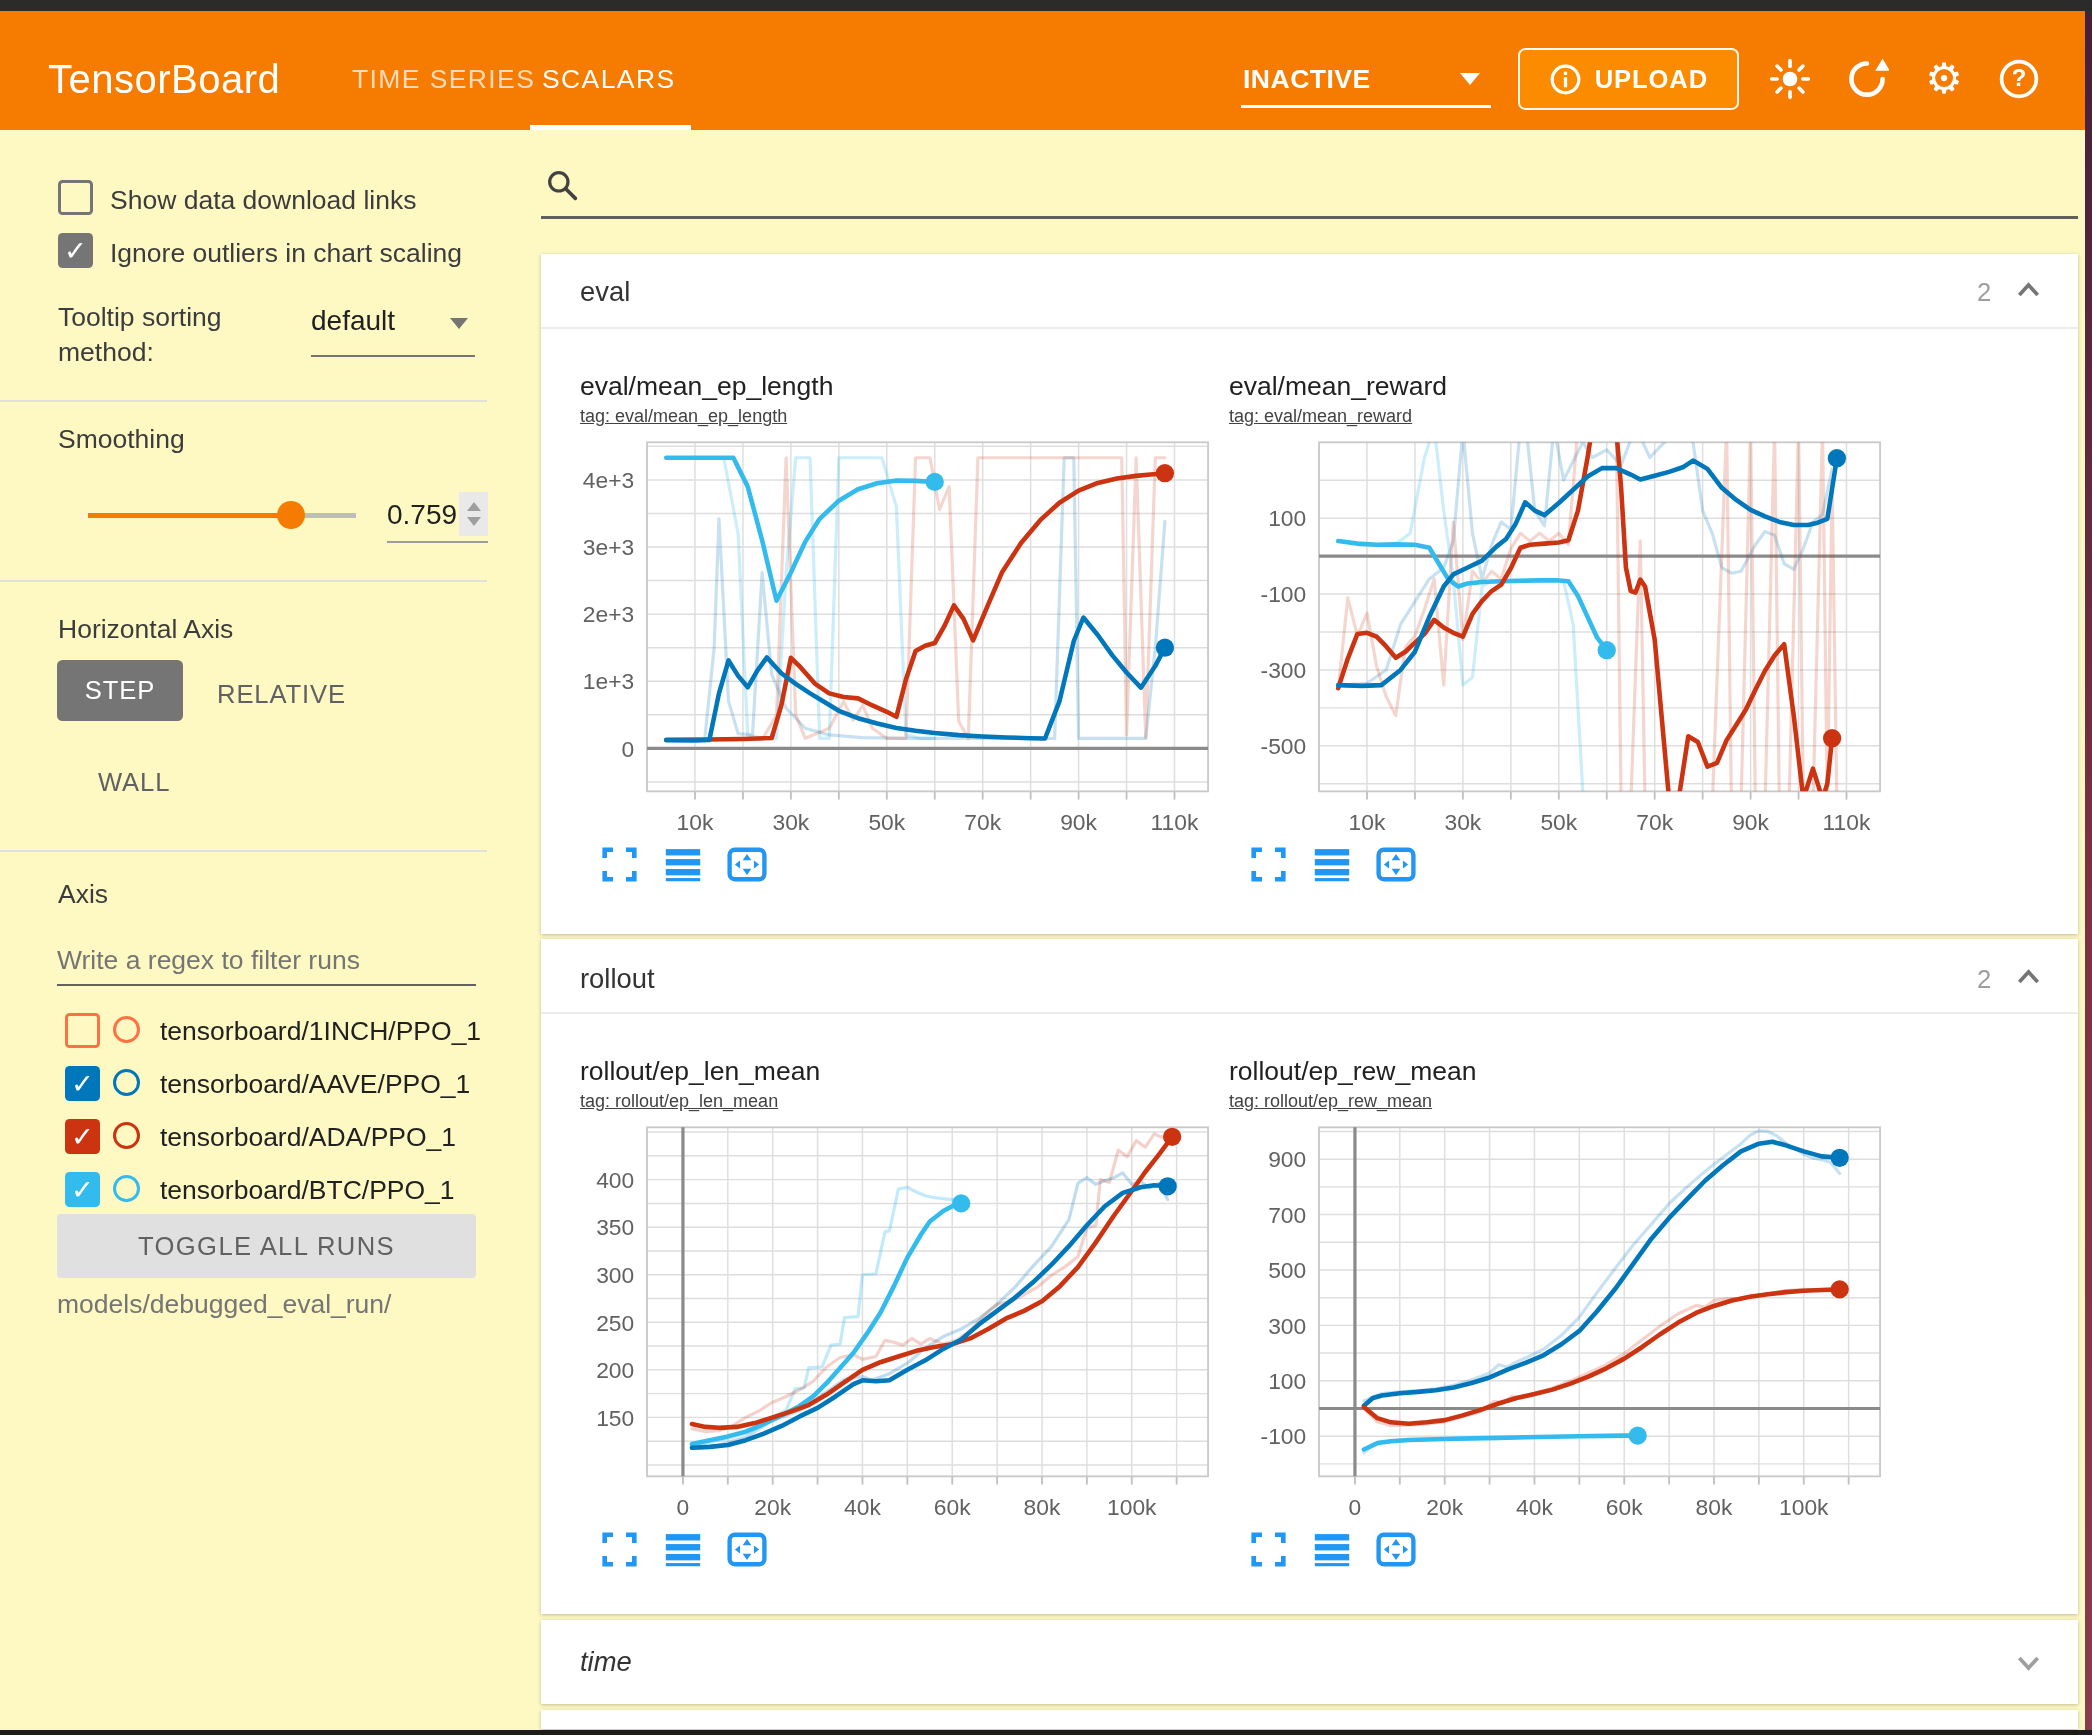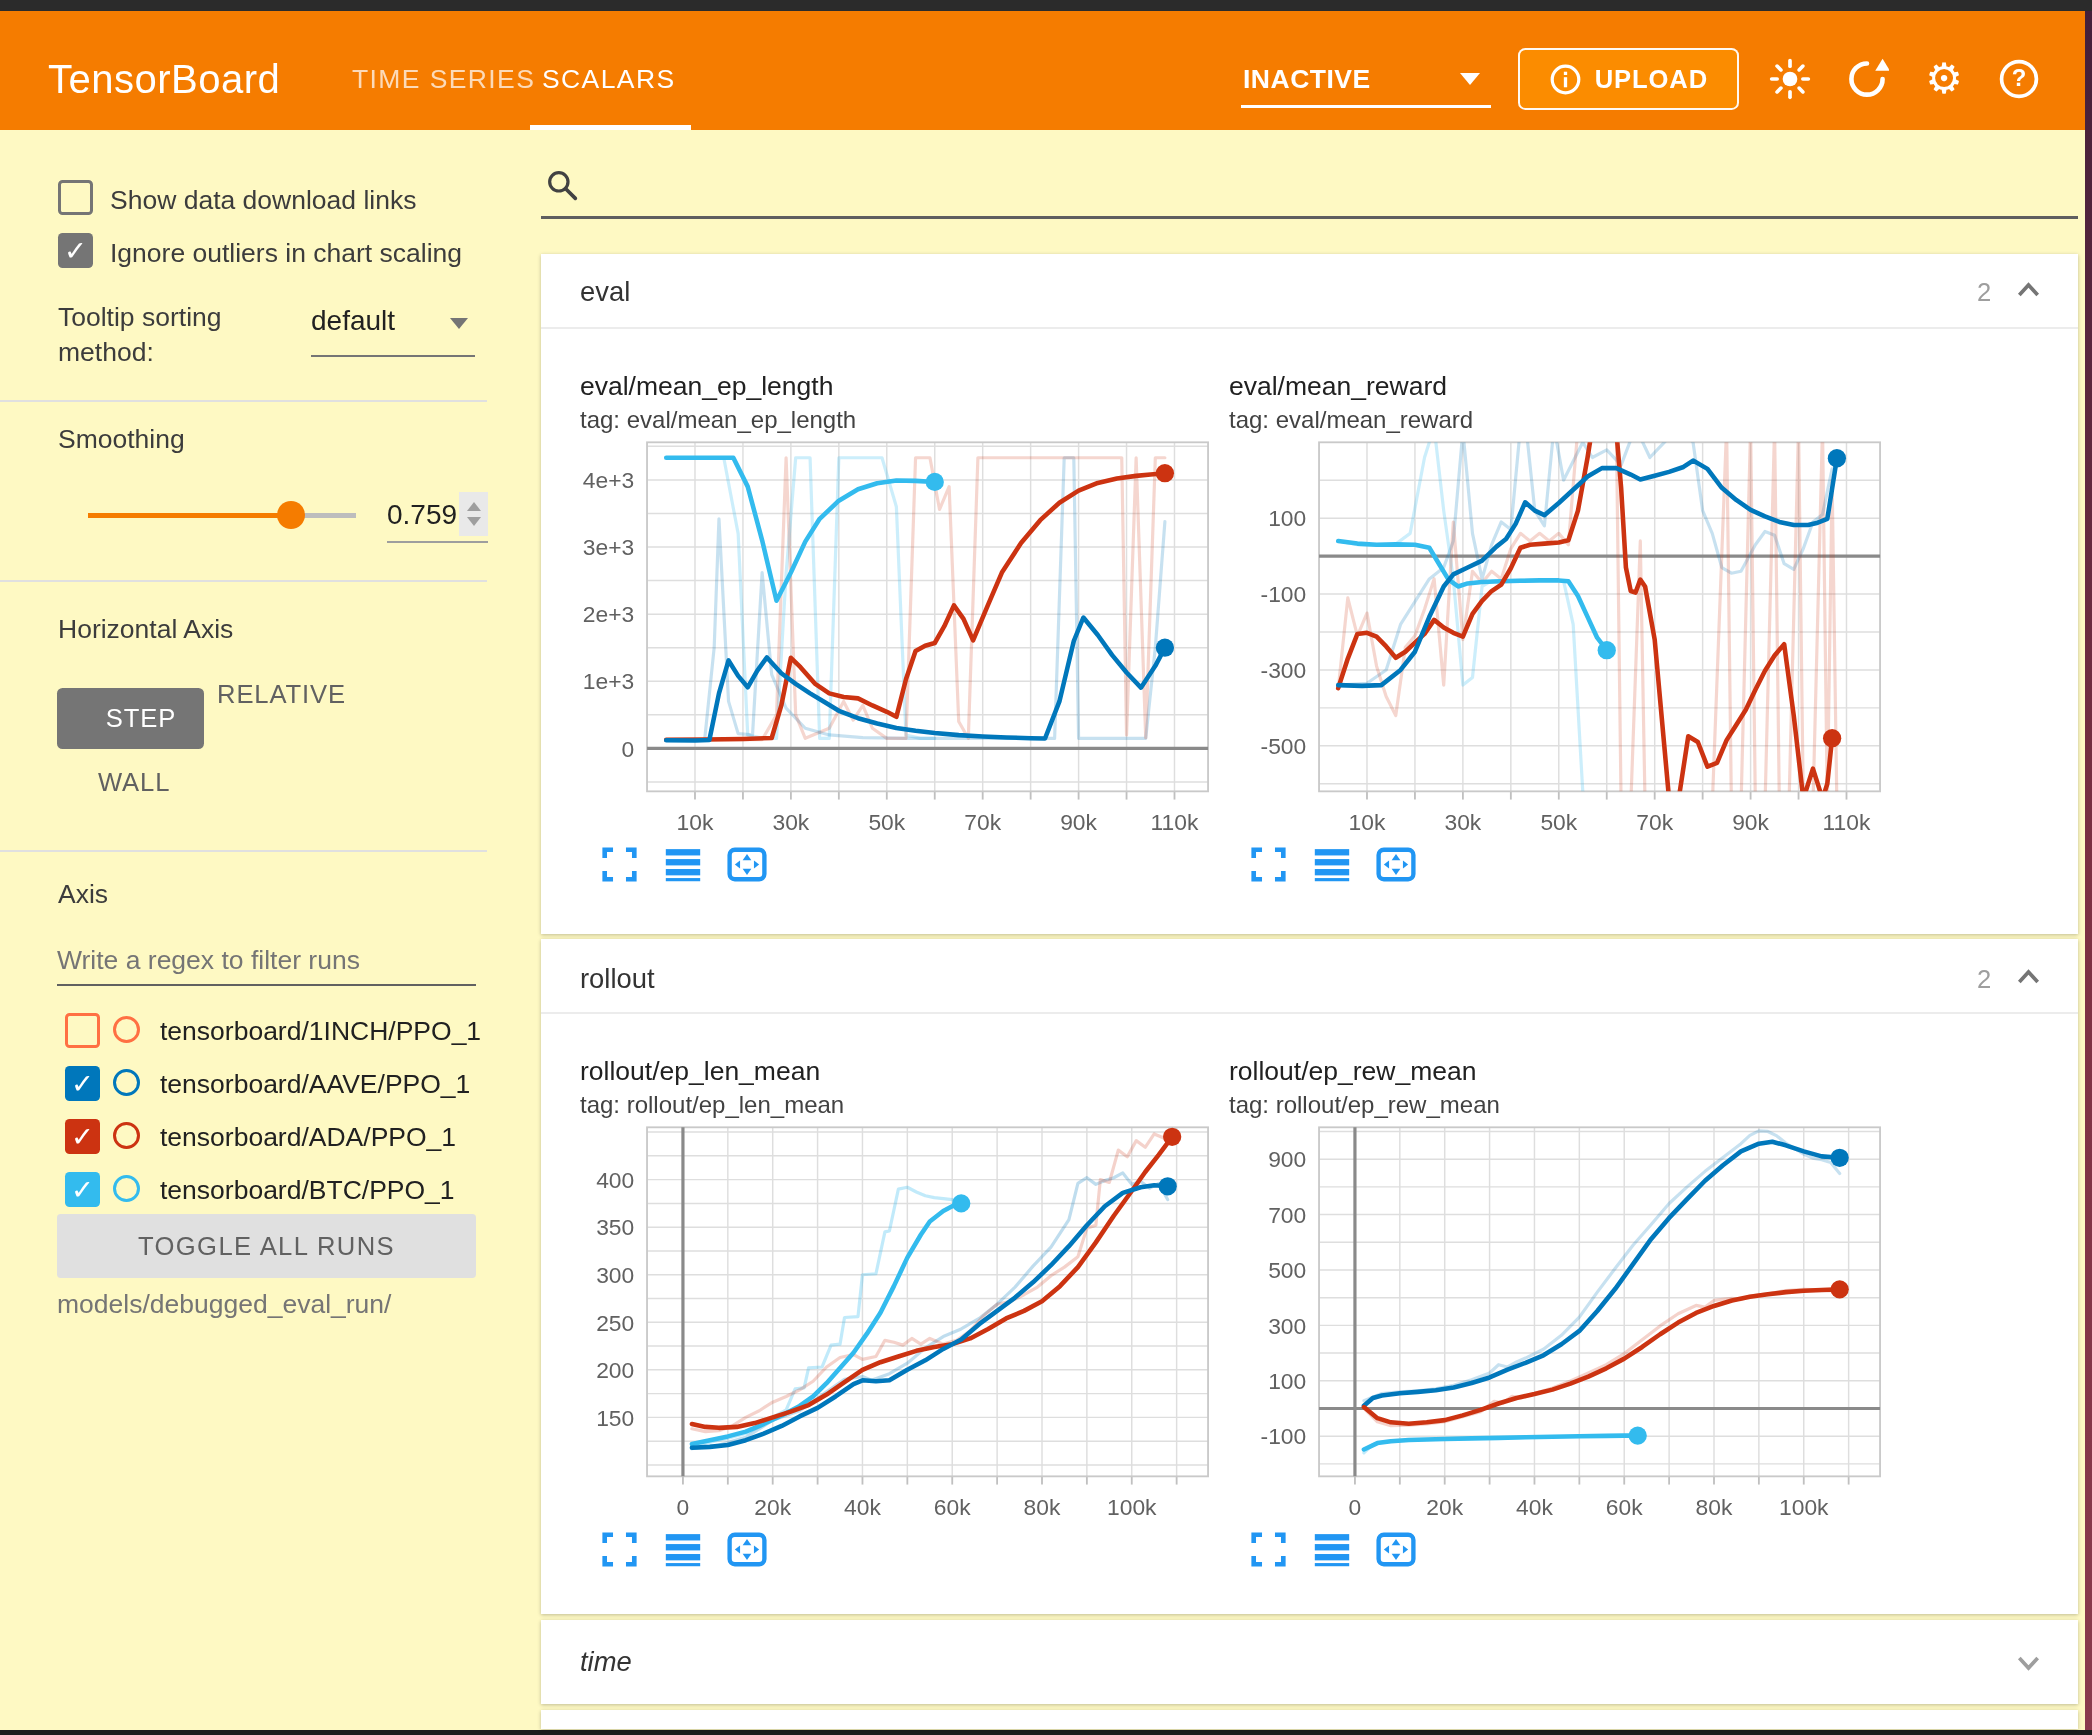--- a/index.html
+++ b/index.html
@@ -41,21 +41,21 @@
   .spinner{width:29px;height:44px;background:#e9e9e9;display:flex;flex-direction:column;
            align-items:center;justify-content:center;gap:5.5px;}
   .spin-up{width:0;height:0;border-left:7.3px solid transparent;border-right:7.3px solid transparent;border-bottom:9.1px solid #9e9e9e;}
   .spin-dn{width:0;height:0;border-left:7.3px solid transparent;border-right:7.3px solid transparent;border-top:9.1px solid #9e9e9e;}
   .dd-caret{width:0;height:0;border-left:9.1px solid transparent;border-right:9.1px solid transparent;border-top:11px solid #757575;}
   
   .card{background:#fff;box-shadow:0 0.9px 3.7px rgba(0,0,0,.25);}
   .section-title{font-size:27.4px;color:#333;}
   .section-count{font-size:25.6px;color:#9e9e9e;}
   .chart-title{font-size:26.5px;color:#212121;}
-  .chart-tag{font-size:24px;color:#424242;}
+  .chart-tag{font-size:18px;color:#424242;text-decoration:underline;}
   .placeholder{color:#757575;}
   .toolbar{display:flex;gap:24px;align-items:center;}
   .tb-icon{width:40px;height:40px;display:flex;align-items:center;justify-content:center;}
 </style>
 </head>
 <body>
 
 <div class="screen">
 
   <div class="abs top-strip"></div>
@@ -141,21 +141,21 @@
     <div class="abs" style="left:387px;top:369px;width:69px;font-size:28px;color:#212121;text-align:right;">0.759</div>
     <div class="abs spinner" style="left:459px;top:362px;">
       <div class="spin-up"></div>
       <div class="spin-dn"></div>
     </div>
     <div class="abs" style="left:387px;top:411px;width:101px;height:1.8px;background:#9e9e9e;"></div>
 
     <div class="abs divider" style="left:0;top:450px;width:487px;"></div>
 
     <div class="abs side-label" style="left:58px;top:484px;">Horizontal Axis</div>
-    <div class="abs pill" style="left:57px;top:558px;width:126px;height:61px;padding-left:21px;">STEP</div>
+    <div class="abs pill" style="left:57px;top:530px;width:126px;height:61px;">STEP</div>
     <div class="abs ghost-label" style="left:217px;top:550px;">RELATIVE</div>
     <div class="abs ghost-label" style="left:98px;top:638px;">WALL</div>
 
     <div class="abs divider" style="left:0;top:720px;width:487px;"></div>
 
     <div class="abs side-label" style="left:58px;top:749px;">Axis</div>
     <div class="abs placeholder" style="left:57px;top:815px;font-size:26.5px;">Write a regex to filter runs</div>
     <div class="abs" style="left:57px;top:854px;width:419px;height:2.3px;background:#616161;"></div>
 
     <div>

